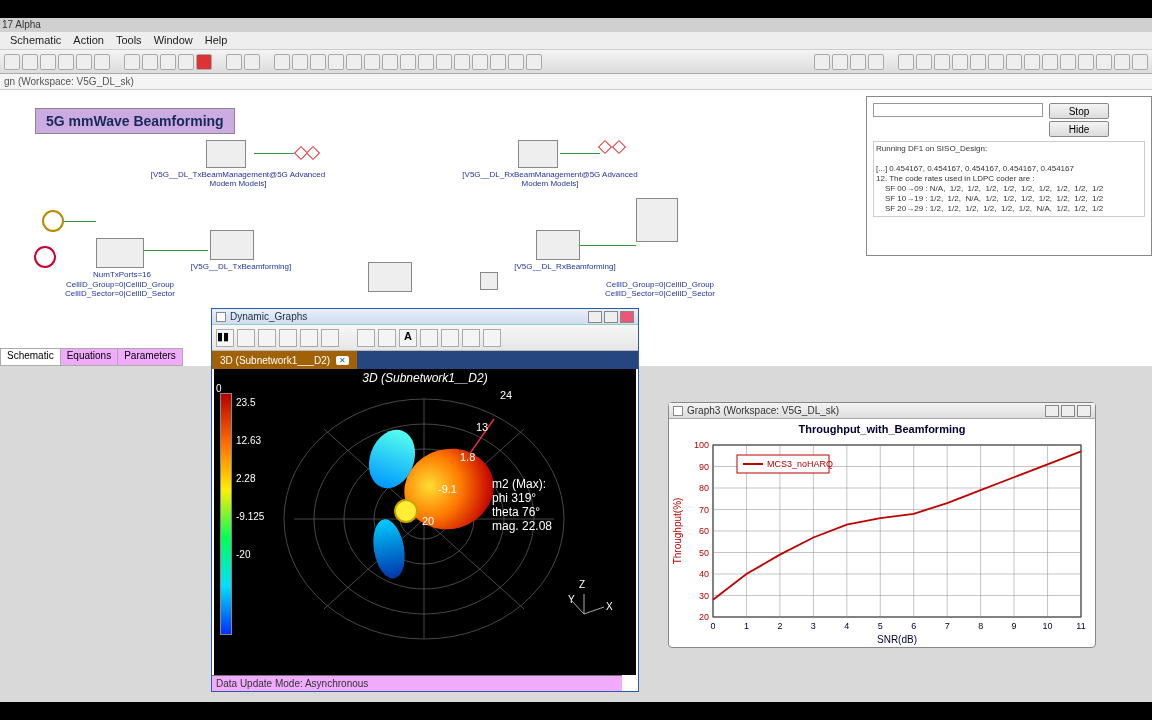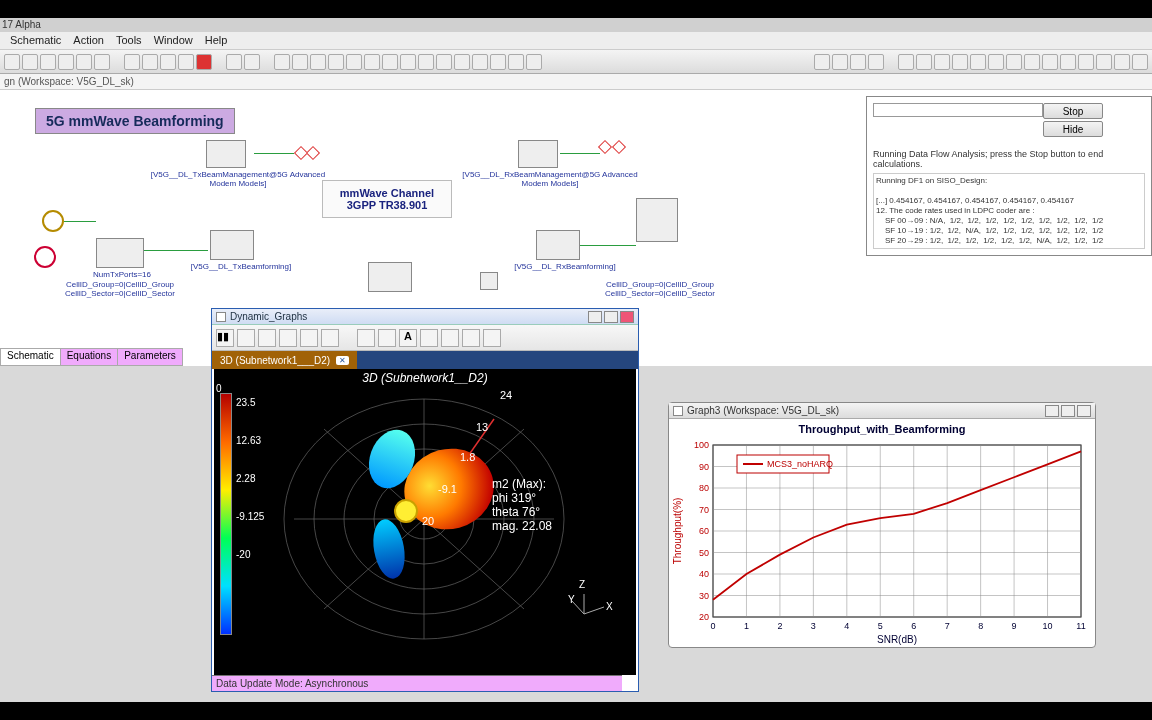--- a/index.html
+++ b/index.html
@@ -47,21 +47,21 @@
   .dg-content .annot { position: absolute; color: #fff; font-size: 11px; white-space: nowrap; }
   
   #graph3 { left: 668px; top: 312px; width: 428px; height: 246px; border-color: #888; border-radius: 4px; }
   #graph3 .g3-title { height: 16px; background: linear-gradient(#f4f4f4,#dcdcdc); border-bottom: 1px solid #aaa; display: flex; align-items: center; font-size: 10px; color: #333; padding: 0 4px; }
   #graph3 svg { display: block; }
   
   #df1 { left: 866px; top: 6px; width: 286px; height: 160px; border-color: #888; }
   #df1 .df1-title { height: 16px; background: linear-gradient(#f4f4f4,#dcdcdc); border-bottom:1px solid #aaa; display:flex; align-items:center; font-size:10px; padding:0 4px; }
   #df1 .df1-body { padding: 6px; font-size: 9px; color: #333; }
   #df1 .progress { height: 14px; border: 1px solid #999; background: #fff; width: 170px; }
-  #df1 .row { display:flex; margin-bottom:12px; }
+  #df1 .row { display:flex; gap:6px; margin-bottom:0; }
   #df1 button { font-size: 10px; width: 60px; height: 16px; border: 1px solid #888; background: linear-gradient(#f4f4f4,#dcdcdc); border-radius: 2px; }
   #df1 .log { border: 1px solid #ccc; padding: 2px; font-size: 8px; line-height: 10px; white-space: pre; overflow: hidden; background: #fff; height: 76px; margin-top: 4px; }
 
   
   .node-circle { position:absolute; border:2px solid #b58b00; border-radius:50%; background:#fff; }
   .diamond { position:absolute; width:10px; height:10px; border:1px solid #d33; transform:rotate(45deg); background:#fff; }
 </style>
 </head>
 <body>
 
@@ -140,24 +140,20 @@
 CellID_Sector=0|CellID_Sector</div>
 
     <div class="block" style="left:206px; top:50px; width:40px; height:28px;"></div>
     <div class="label" style="left:148px; top:80px; width:180px;">[V5G__DL_TxBeamManagement@5G Advanced Modem Models]</div>
     <div class="block" style="left:210px; top:140px; width:44px; height:30px;"></div>
     <div class="label" style="left:186px; top:172px; width:110px;">[V5G__DL_TxBeamforming]</div>
 
     <div class="diamond" style="left:296px; top:58px;"></div>
     <div class="diamond" style="left:308px; top:58px;"></div>
 
-    <div class="channel-lbl">
-      <div>mmWave Channel</div>
-      <div>3GPP TR38.901</div>
-    </div>
     <div class="block" style="left:368px; top:172px; width:44px; height:30px;"></div>
 
     <div class="block" style="left:518px; top:50px; width:40px; height:28px;"></div>
     <div class="label" style="left:460px; top:80px; width:180px;">[V5G__DL_RxBeamManagement@5G Advanced Modem Models]</div>
     <div class="block" style="left:536px; top:140px; width:44px; height:30px;"></div>
     <div class="label" style="left:510px; top:172px; width:110px;">[V5G__DL_RxBeamforming]</div>
     <div class="diamond" style="left:600px; top:52px;"></div>
     <div class="diamond" style="left:614px; top:52px;"></div>
 
     <div class="block" style="left:636px; top:108px; width:42px; height:44px;"></div>
@@ -333,21 +329,20 @@
 
     <div id="df1" class="subwin">
       <div class="df1-body">
         <div class="row">
           <div class="progress"></div>
           <div style="display:flex;flex-direction:column;gap:2px">
             <button>Stop</button>
             <button>Hide</button>
           </div>
         </div>
-        <div style="font-size:9px">Running Data Flow Analysis; press the Stop button to end calculations.</div>
         <div class="log"><span>Running DF1 on SISO_Design:</span>
 <span id="df1-log-lines">
 [...] 0.454167, 0.454167, 0.454167, 0.454167, 0.454167
 12. The code rates used in LDPC coder are :
     SF 00→09 : N/A,  1/2,  1/2,  1/2,  1/2,  1/2,  1/2,  1/2,  1/2,  1/2
     SF 10→19 : 1/2,  1/2,  N/A,  1/2,  1/2,  1/2,  1/2,  1/2,  1/2,  1/2
     SF 20→29 : 1/2,  1/2,  1/2,  1/2,  1/2,  1/2,  N/A,  1/2,  1/2,  1/2
     SF 30→39 : 1/2,  1/2,  1/2,  1/2,  1/2,  1/2,  1/2,  1/2,  1/2,  1/2
     SF 40→49 : 1/2,  1/2,  1/2,  1/2,  1/2,  1/2,  1/2,  1/2,  1/2,  1/2</span></div>
       </div>

